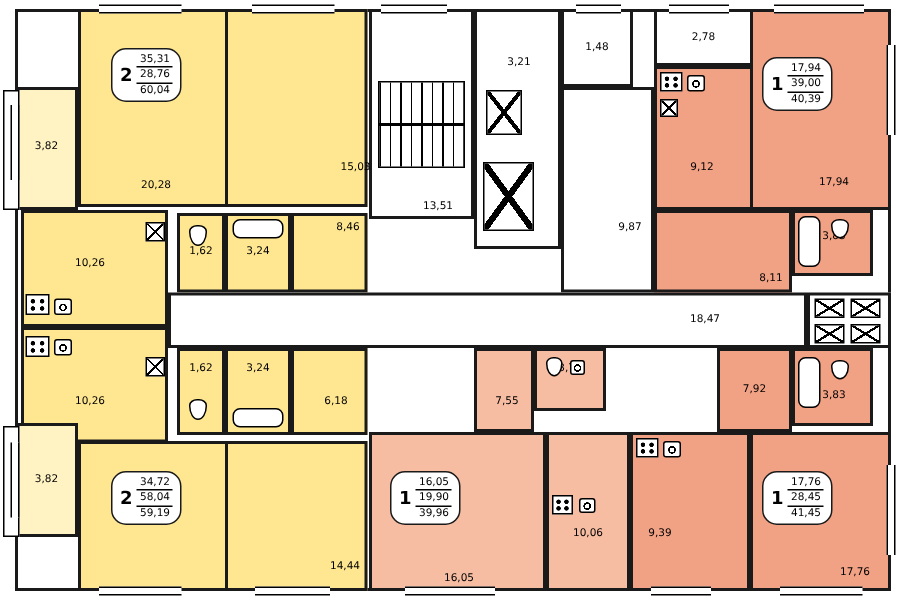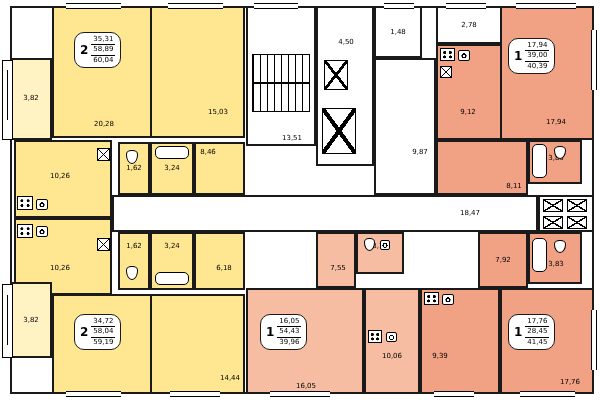--- a/index.html
+++ b/index.html
@@ -117,34 +117,34 @@
   <div class="winh" style="left:434px;top:391px;width:40px"></div>
   <div class="winh" style="left:520px;top:391px;width:55px"></div>
   <div class="winv" style="left:7px;top:70px;height:50px"></div>
   <div class="winv" style="left:7px;top:295px;height:50px"></div>
   <div class="winv" style="left:591px;top:30px;height:60px"></div>
   <div class="winv" style="left:591px;top:310px;height:60px"></div>
   <div class="balc" style="left:2px;top:60px;width:9px;height:78px"></div>
   <div class="balc" style="left:2px;top:284px;width:9px;height:72px"></div>
 
   <span class="lbl" style="left:104px;top:124px">20,28</span>
-  <span class="lbl" style="left:218px;top:112px">15,03</span>
+  <span class="lbl" style="left:237px;top:112px">15,03</span>
   <span class="lbl" style="left:31px;top:98px">3,82</span>
   <span class="lbl" style="left:60px;top:176px">10,26</span>
   <span class="lbl" style="left:134px;top:168px">1,62</span>
   <span class="lbl" style="left:172px;top:168px">3,24</span>
-  <span class="lbl" style="left:208px;top:152px">8,46</span>
+  <span class="lbl" style="left:232px;top:152px">8,46</span>
   <span class="lbl" style="left:60px;top:268px">10,26</span>
   <span class="lbl" style="left:134px;top:246px">1,62</span>
   <span class="lbl" style="left:172px;top:246px">3,24</span>
   <span class="lbl" style="left:224px;top:268px">6,18</span>
   <span class="lbl" style="left:31px;top:320px">3,82</span>
   <span class="lbl" style="left:230px;top:378px">14,44</span>
   <span class="lbl" style="left:292px;top:138px">13,51</span>
-  <span class="lbl" style="left:346px;top:42px">4,50</span>
+  <span class="lbl" style="left:346px;top:42px">3,21</span>
   <span class="lbl" style="left:398px;top:32px">1,48</span>
   <span class="lbl" style="left:469px;top:25px">2,78</span>
   <span class="lbl" style="left:420px;top:152px">9,87</span>
   <span class="lbl" style="left:470px;top:213px">18,47</span>
   <span class="lbl" style="left:468px;top:112px">9,12</span>
   <span class="lbl" style="left:556px;top:122px">17,94</span>
   <span class="lbl" style="left:556px;top:158px">3,83</span>
   <span class="lbl" style="left:514px;top:186px">8,11</span>
   <span class="lbl" style="left:503px;top:260px">7,92</span>
   <span class="lbl" style="left:556px;top:264px">3,83</span>
@@ -152,21 +152,21 @@
   <span class="lbl" style="left:570px;top:382px">17,76</span>
   <span class="lbl" style="left:338px;top:268px">7,55</span>
   <span class="lbl" style="left:380px;top:246px">3,75</span>
   <span class="lbl" style="left:306px;top:386px">16,05</span>
   <span class="lbl" style="left:392px;top:356px">10,06</span>
 
   <div class="info" style="left:74px;top:32px">
     <span class="cnt">2</span>
     <span class="areas">
       <span>35,31</span>
-      <span>58,89</span>
+      <span>28,76</span>
       <span>60,04</span>
     </span>
   </div>
   <div class="info" style="left:74px;top:314px">
     <span class="cnt">2</span>
     <span class="areas">
       <span>34,72</span>
       <span>58,04</span>
       <span>59,19</span>
     </span>
@@ -176,21 +176,21 @@
     <span class="areas">
       <span>17,94</span>
       <span>39,00</span>
       <span>40,39</span>
     </span>
   </div>
   <div class="info" style="left:260px;top:314px">
     <span class="cnt">1</span>
     <span class="areas">
       <span>16,05</span>
-      <span>54,43</span>
+      <span>19,90</span>
       <span>39,96</span>
     </span>
   </div>
   <div class="info" style="left:508px;top:314px">
     <span class="cnt">1</span>
     <span class="areas">
       <span>17,76</span>
       <span>28,45</span>
       <span>41,45</span>
     </span>

